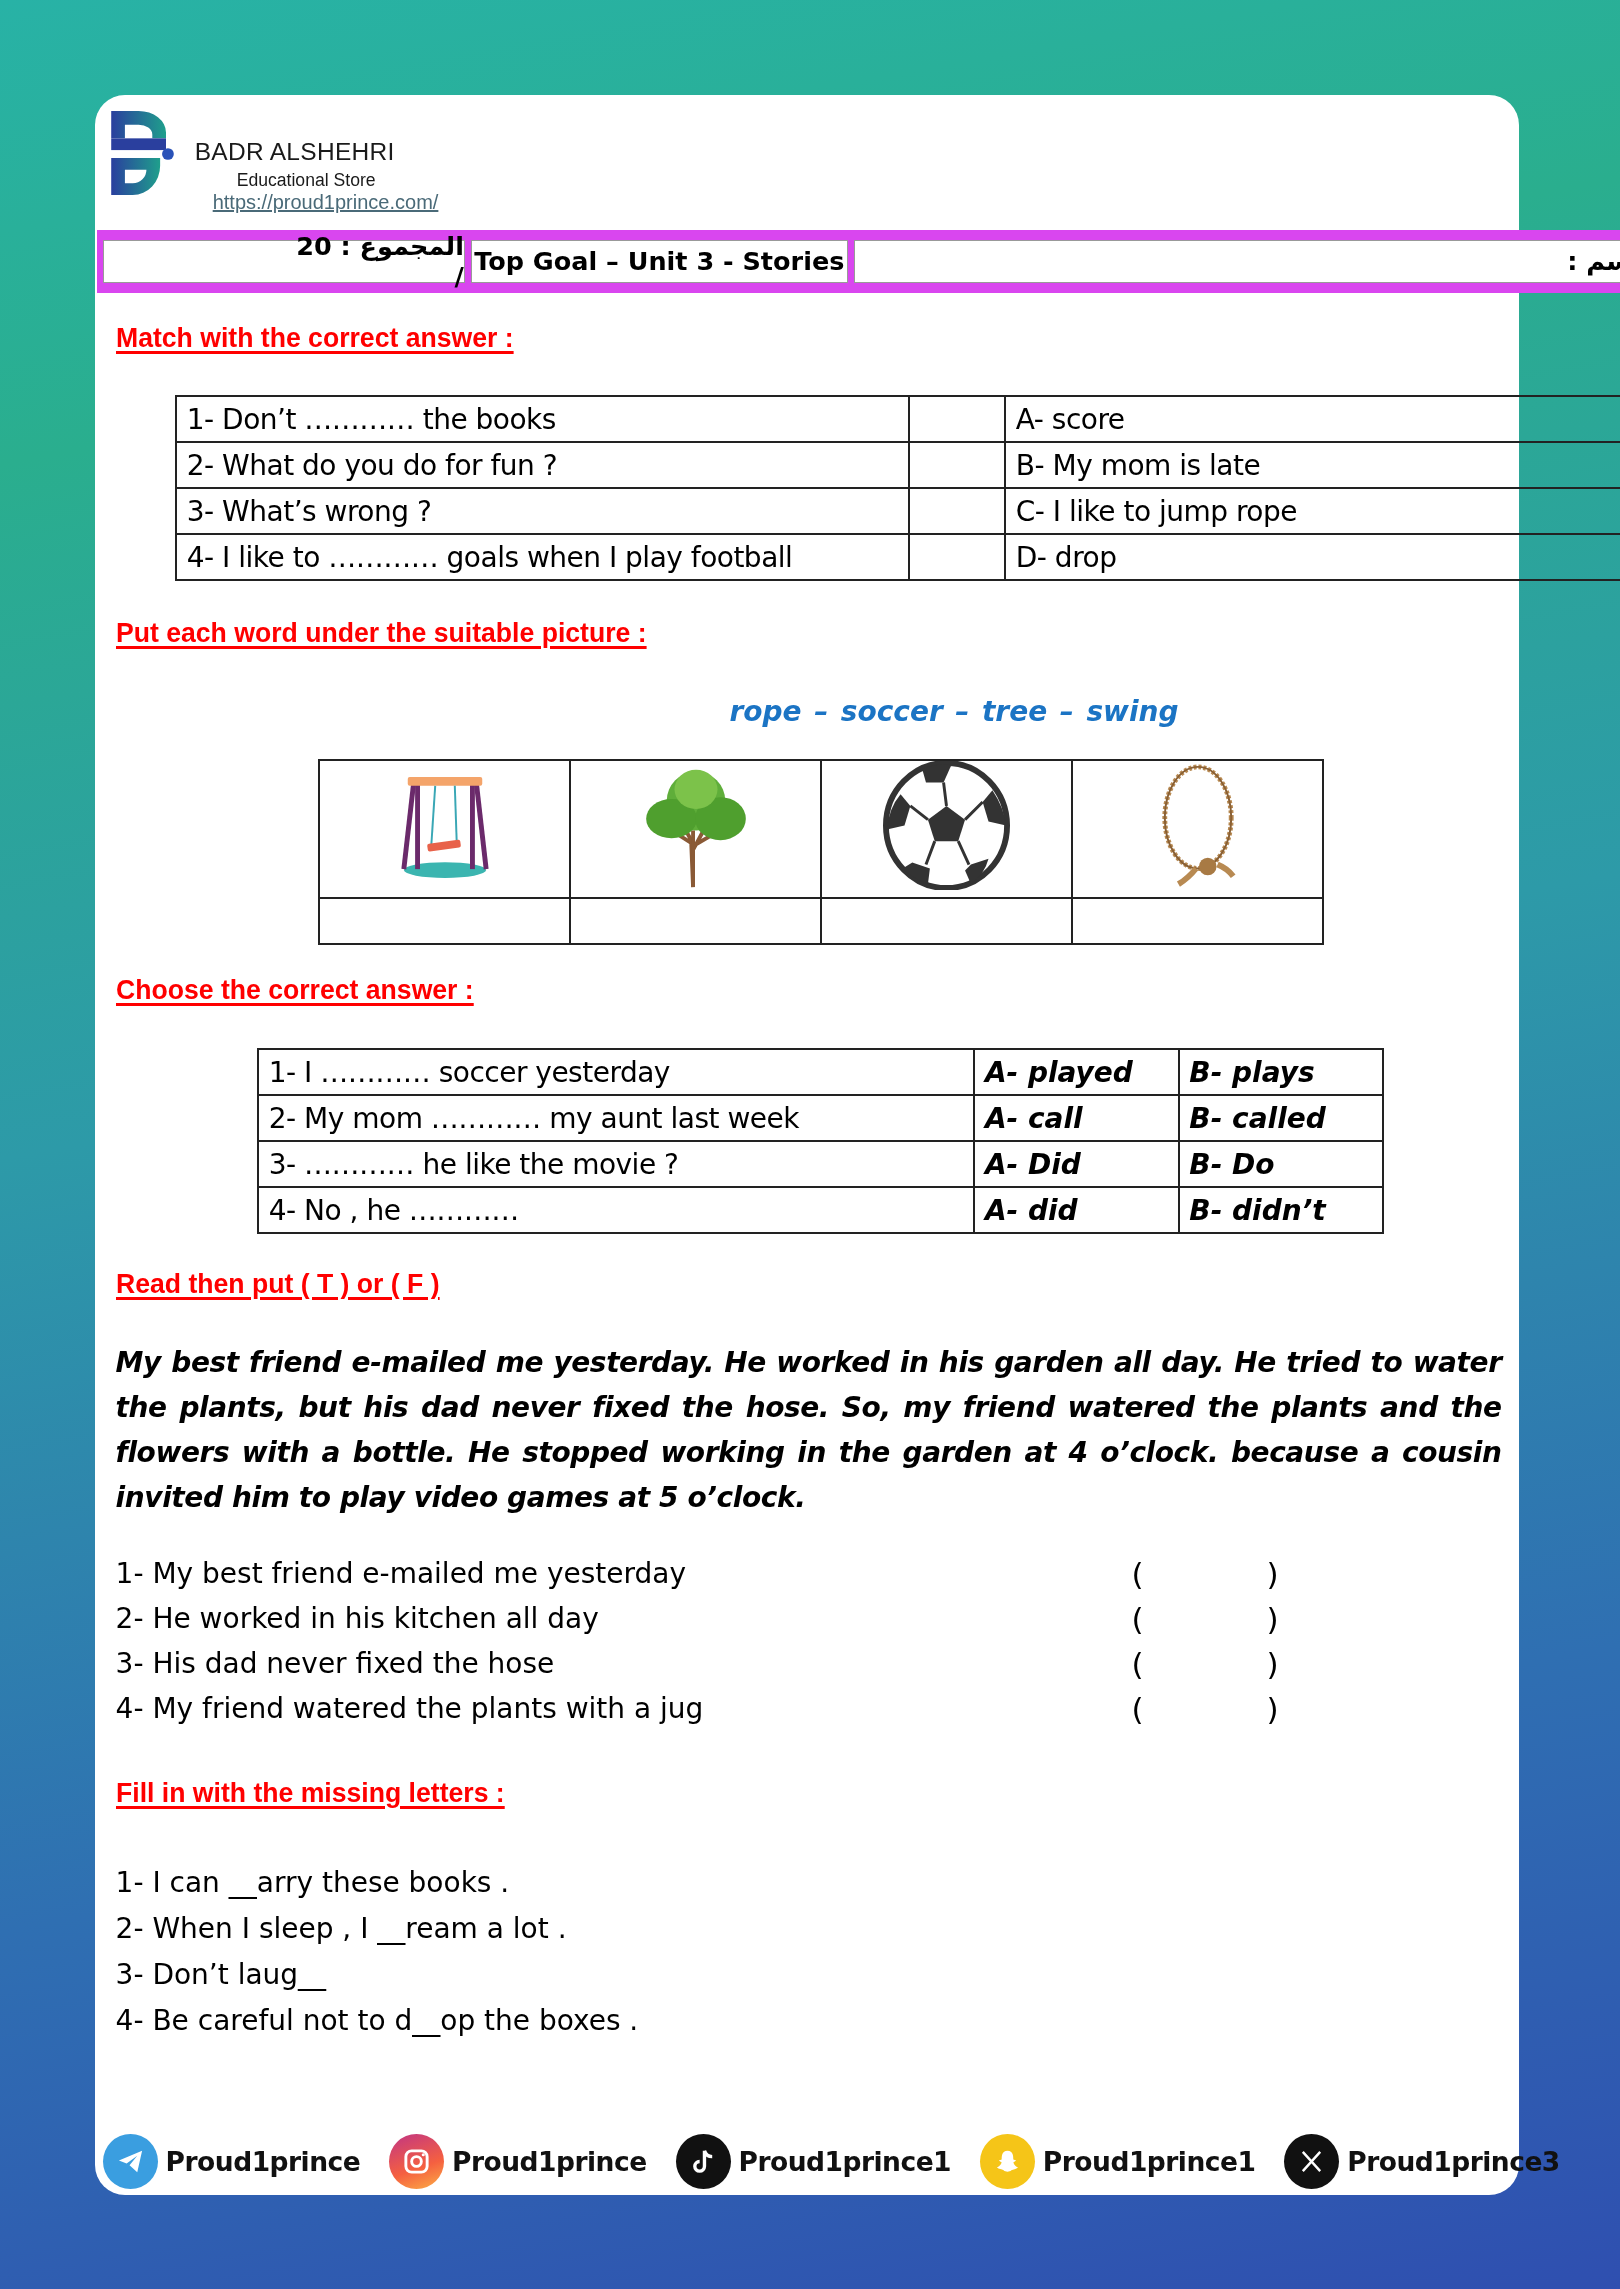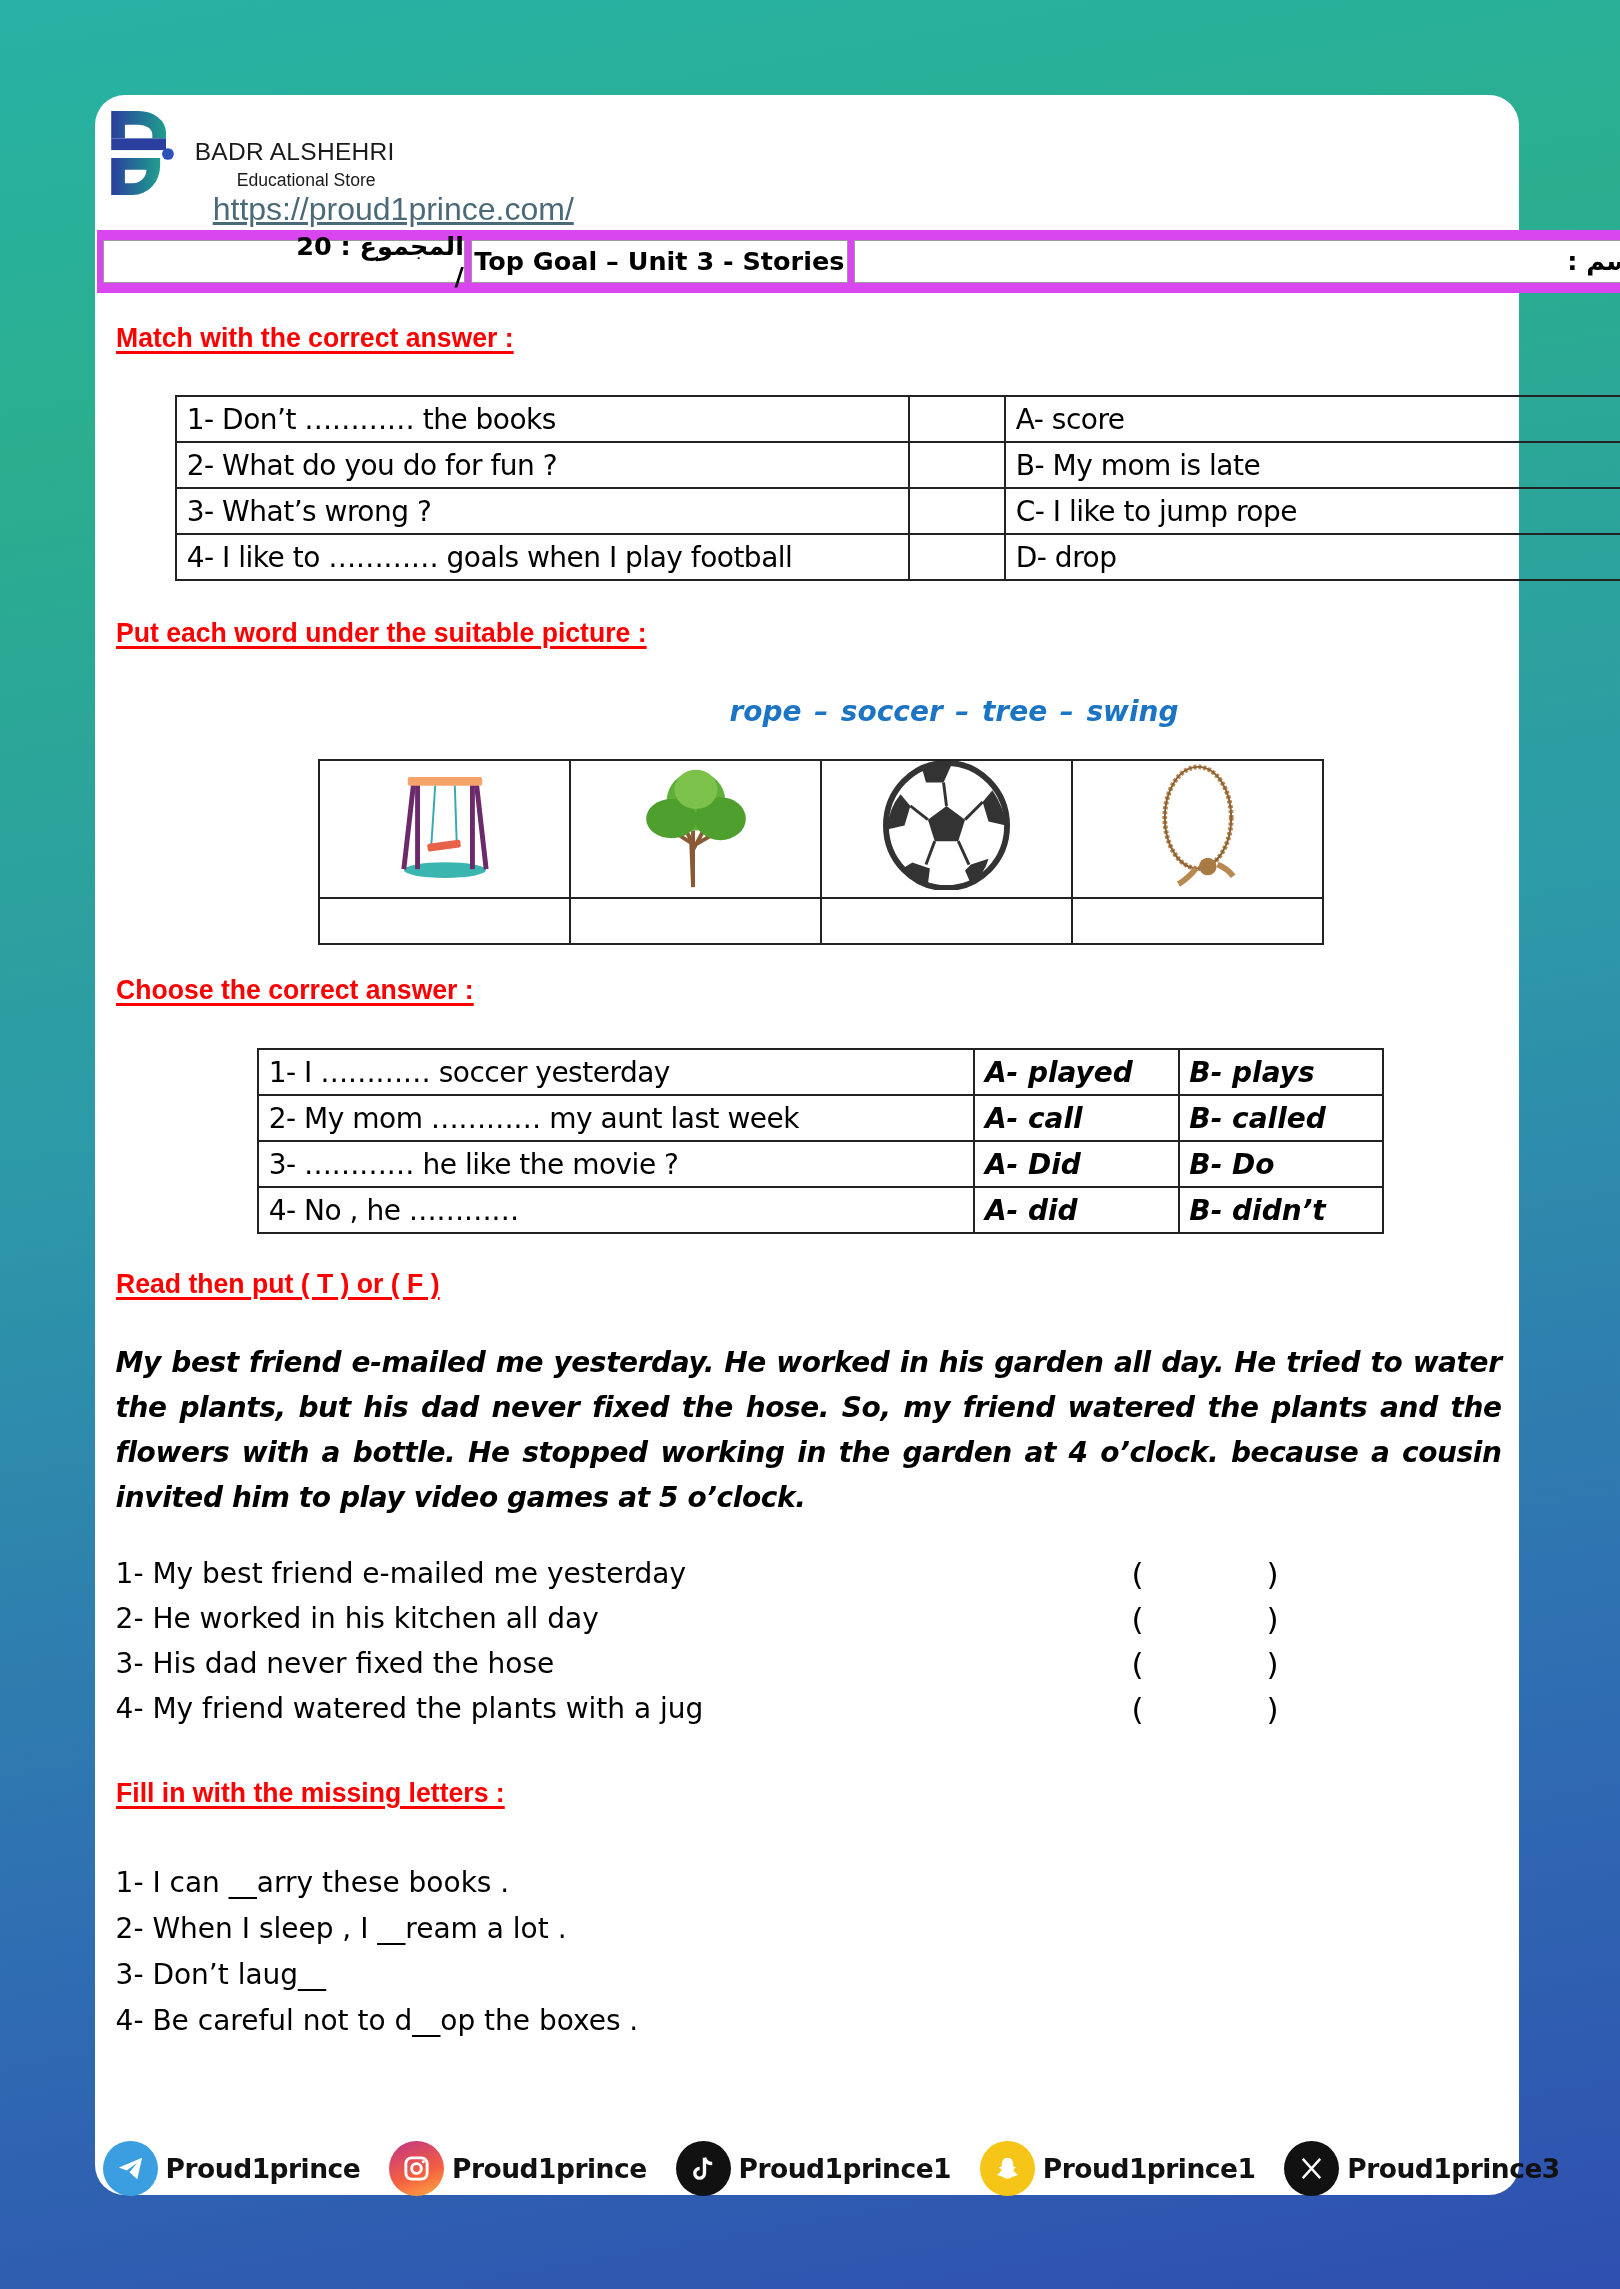--- a/index.html
+++ b/index.html
@@ -13,21 +13,21 @@
   .page {
     position: absolute; left: 95px; top: 95px; width: 1424px; height: 2100px;
     background: #fff;
     border-radius: 30px;
   }
   
   .logo { position: absolute; left: 13.7px; top: 13.7px; width: 421px; height: 108px; }
   .logo-mark { position: absolute; left: 0; top: 0; width: 69px; height: 90px; }
   .logo-name { position: absolute; left: 86px; top: 29px; font-family: "Liberation Sans", sans-serif; font-size: 24.5px; color: #1a1a1a; letter-spacing: 0.3px; }
   .logo-sub { position: absolute; left: 104px; top: 61px; font-family: "Liberation Sans", sans-serif; font-size: 17.6px; color: #1a1a1a; margin-left: 24px; }
-  .logo-url { position: absolute; left: 104px; top: 82px; font-family: "Liberation Sans", sans-serif; font-size: 32px; color: #4a6a78; text-decoration: underline; }
+  .logo-url { position: absolute; left: 104px; top: 82px; font-family: "Liberation Sans", sans-serif; font-size: 20px; color: #4a6a78; text-decoration: underline; }
 
   
   .titlebar {
     position: absolute; left: 2px; top: 135px; width: 1599px; height: 63px;
     background: #d946ef; padding: 9.8px 5.9px;
     display: flex; gap: 5.9px;
   }
   .titlebar .cell {
     background: #fff; border: 1px solid #999; height: 43px;
     display: flex; align-items: center; font-weight: bold; font-size: 25.5px;
@@ -73,21 +73,21 @@
   .tf { position: absolute; left: 20.6px; top: 1456px; width: 1176px; }
   .tf .row { display: flex; height: 45px; align-items: center; font-size: 28px; gap: 36px; }
   .tf .stmt { width: 980px; }
   .tf .paren { width: 147px; display: flex; justify-content: space-between; font-size: 31px; }
 
   .fill { position: absolute; left: 20.6px; top: 1764px; }
   .fill .row { height: 46px; display: flex; align-items: center; font-size: 28px; }
 
   .footer {
     position: absolute; left: 0; top: 2039px; width: 100%; height: 62px;
-    display: flex; align-items: flex-end; padding-left: 7.8px;
+    display: flex; align-items: flex-start; padding-left: 7.8px;
   }
   .social { display: flex; align-items: center; margin-right: 29px; }
   .social .ic { width: 55px; height: 55px; border-radius: 50%; display: flex; align-items: center; justify-content: center; margin-right: 7.8px; }
   .social .handle { font-family: "DejaVu Sans", sans-serif; font-weight: bold; font-size: 26.5px; color: #111; letter-spacing: -0.5px; }
 </style>
 </head>
 <body>
 
 <div class="page">
 

